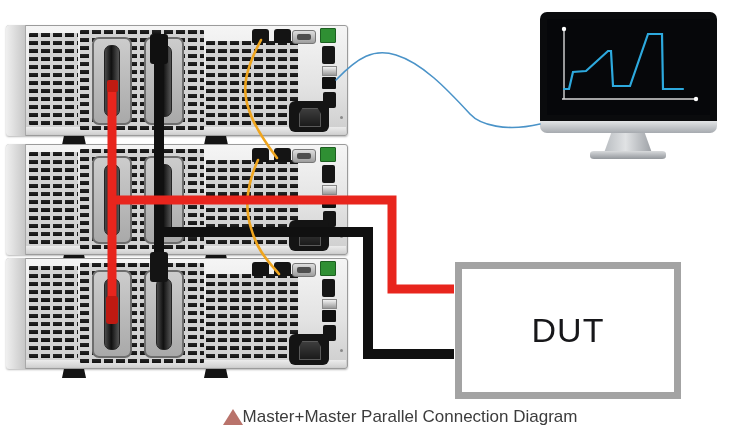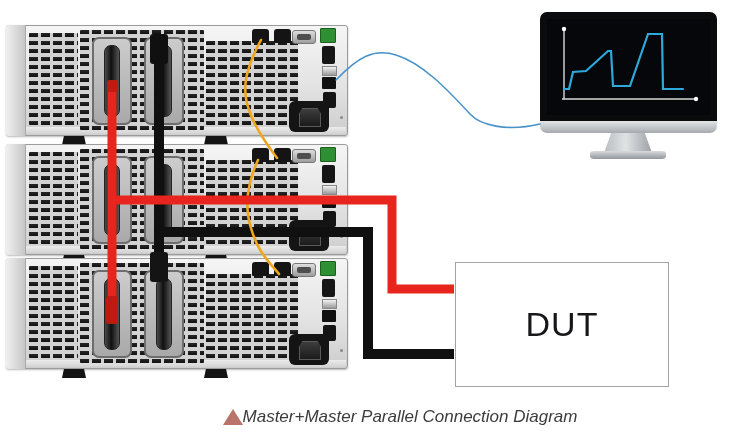--- a/index.html
+++ b/index.html
@@ -60,26 +60,26 @@
   .monitor-chin{position:absolute;left:0;top:109px;width:177px;height:12px;
                 background:linear-gradient(180deg,#e3e5e7,#a6aaaf);border-radius:0 0 7px 7px;}
   .monitor-neck{position:absolute;left:64px;top:121px;width:48px;height:20px;
                 background:linear-gradient(90deg,#b9bdc1,#e0e2e4 45%,#9da1a6);
                 clip-path:polygon(15% 0,85% 0,100% 100%,0 100%);}
   .monitor-base{position:absolute;left:50px;top:139px;width:76px;height:8px;border-radius:4px/3px;
                 background:linear-gradient(180deg,#d8dadc,#93979c);}
 
   
   .dut{position:absolute;left:455px;top:262px;width:212px;height:123px;background:#fff;
-       border:1px solid #a3a3a3;display:flex;align-items:center;justify-content:center;z-index:2;}
+       border:7px solid #a3a3a3;display:flex;align-items:center;justify-content:center;z-index:2;}
   .dut-label{font-size:34px;color:#17171a;letter-spacing:1px;}
 
   
   .caption{position:absolute;left:68px;right:0;top:407px;display:flex;justify-content:center;
-           align-items:center;z-index:2;font-style:italic;}
+           align-items:center;z-index:2;}
   .caption-triangle{width:0;height:0;border-left:10px solid transparent;border-right:10px solid transparent;
                     border-bottom:16px solid #b9736b;}
   .caption-text{font-size:17px;color:#3c3c3c;}
 </style>
 </head>
 <body>
 
 <div class="stage">
 
   <div id="units-layer">

